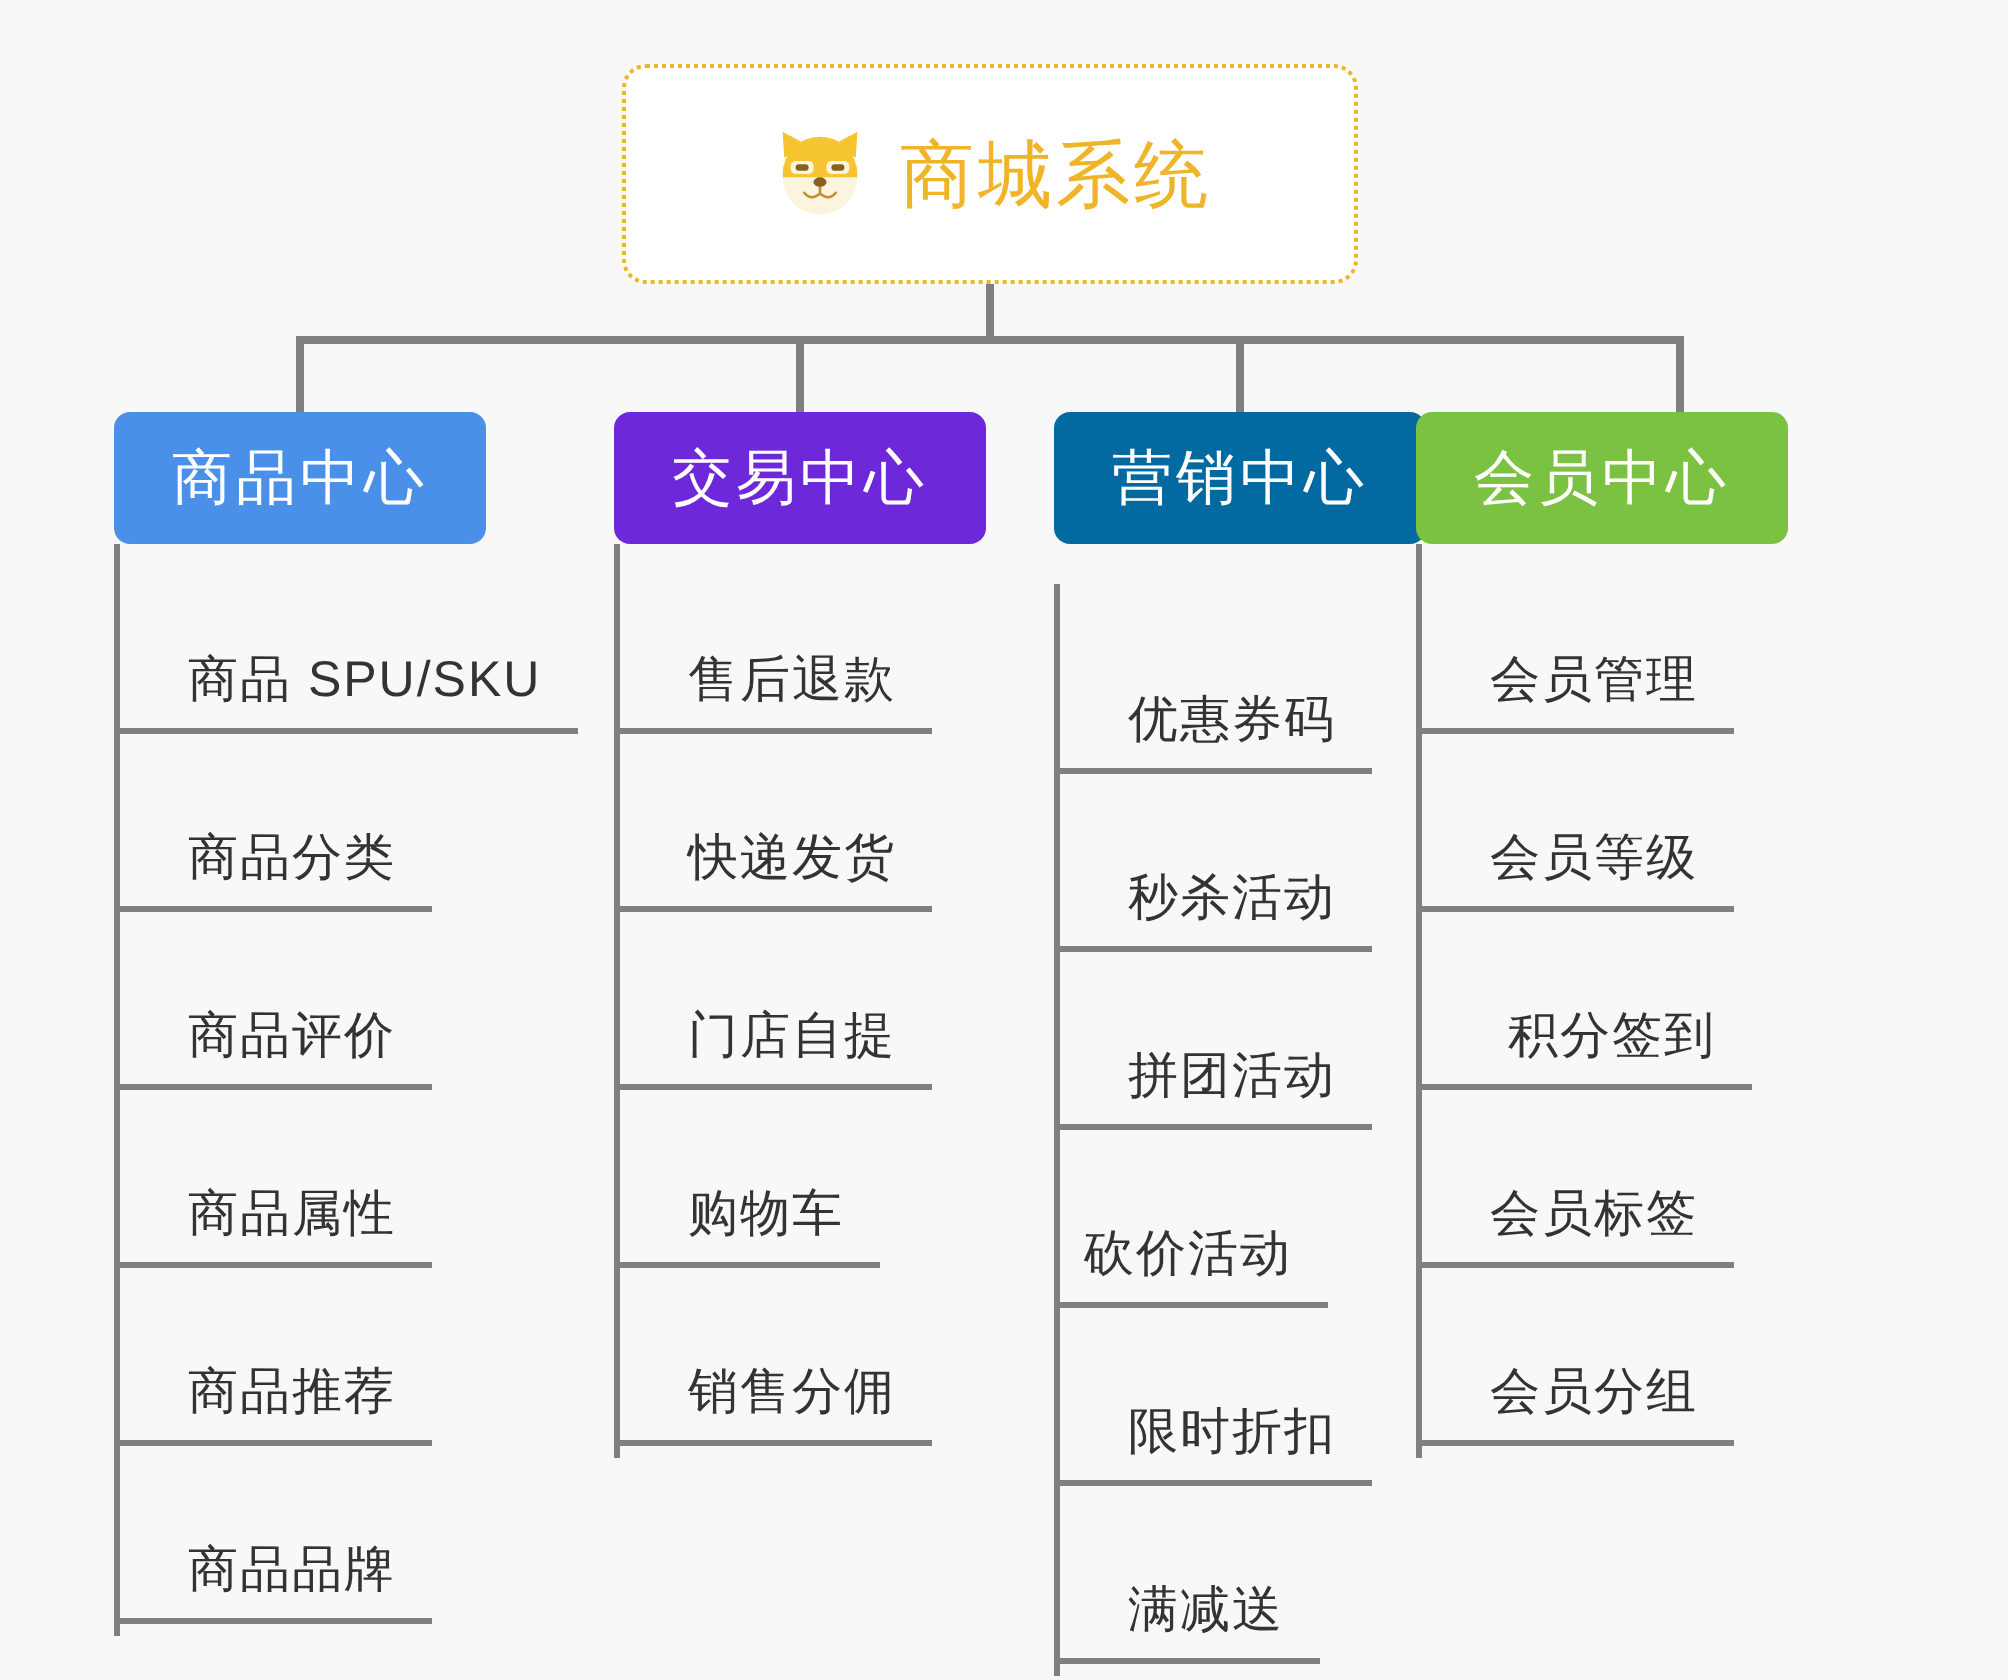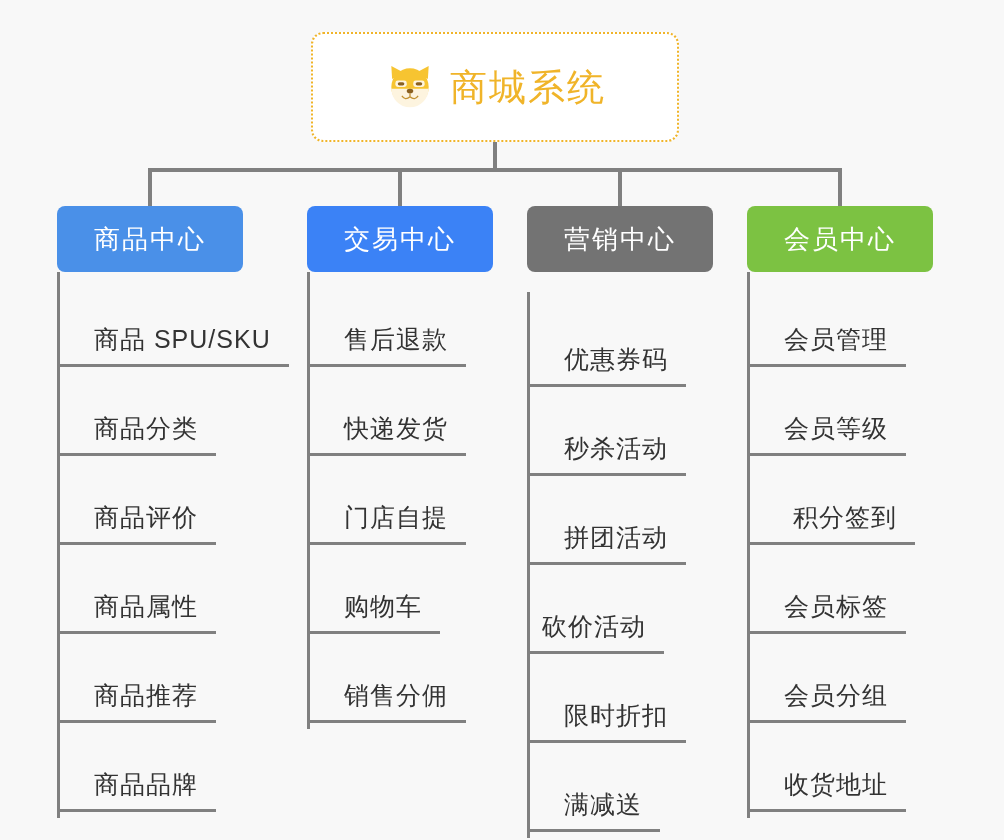--- a/index.html
+++ b/index.html
@@ -53,31 +53,31 @@
 
   
   .column {
     position: absolute;
     top: 206px;
     width: 190px;
   }
   .col-0 { left: 57px; }
   .col-1 { left: 307px; }
   .col-2 { left: 527px; }
-  .col-3 { left: 747px; }
+  .col-3 { left: 708px; }
 
   .cat-header {
     width: 186px;
     height: 66px;
     border-radius: 8px;
     display: flex;
     align-items: center;
     justify-content: center;
     color: #ffffff;
-    font-size: 26px;
+    font-size: 30px;
     letter-spacing: 2px;
     white-space: nowrap;
   }
 
   
   .leaf-list {
     position: relative;
     margin-top: 0;
     padding-top: 12px;
     border-left: 3px solid #808080;
@@ -160,21 +160,21 @@
       <div class="leaf-item">
         <span class="leaf-label" style="border-bottom-color: rgb(128, 128, 128);">商品推荐</span>
       </div>
       <div class="leaf-item">
         <span class="leaf-label" style="border-bottom-color: rgb(128, 128, 128);">商品品牌</span>
       </div>
     </div>
   </div>
 
   <div class="column col-1">
-    <div class="cat-header" style="background: #3b82f6;">
+    <div class="cat-header" style="background: #6d28d9;">
       <span>交易中心</span>
     </div>
     <div class="leaf-list" style="border-left-color: rgb(128, 128, 128);">
       <div class="leaf-item">
         <span class="leaf-label" style="border-bottom-color: rgb(128, 128, 128);">售后退款</span>
       </div>
       <div class="leaf-item">
         <span class="leaf-label" style="border-bottom-color: rgb(128, 128, 128);">快递发货</span>
       </div>
       <div class="leaf-item">
@@ -183,21 +183,21 @@
       <div class="leaf-item">
         <span class="leaf-label" style="border-bottom-color: rgb(128, 128, 128);">购物车</span>
       </div>
       <div class="leaf-item">
         <span class="leaf-label" style="border-bottom-color: rgb(128, 128, 128);">销售分佣</span>
       </div>
     </div>
   </div>
 
   <div class="column col-2">
-    <div class="cat-header" style="background: #737373;">
+    <div class="cat-header" style="background: #0369a1;">
       <span>营销中心</span>
     </div>
     <div class="leaf-list" style="border-left-color: rgb(128, 128, 128); margin-top: 20px;">
       <div class="leaf-item">
         <span class="leaf-label" style="border-bottom-color: rgb(128, 128, 128);">优惠券码</span>
       </div>
       <div class="leaf-item">
         <span class="leaf-label" style="border-bottom-color: rgb(128, 128, 128);">秒杀活动</span>
       </div>
       <div class="leaf-item">
@@ -228,19 +228,16 @@
       </div>
       <div class="leaf-item">
         <span class="leaf-label" style="border-bottom-color: rgb(128, 128, 128); padding-left: 43px;">积分签到</span>
       </div>
       <div class="leaf-item">
         <span class="leaf-label" style="border-bottom-color: rgb(128, 128, 128);">会员标签</span>
       </div>
       <div class="leaf-item">
         <span class="leaf-label" style="border-bottom-color: rgb(128, 128, 128);">会员分组</span>
       </div>
-      <div class="leaf-item">
-        <span class="leaf-label" style="border-bottom-color: rgb(128, 128, 128);">收货地址</span>
-      </div>
     </div>
   </div>
 
 </div>
 
 </body></html>

